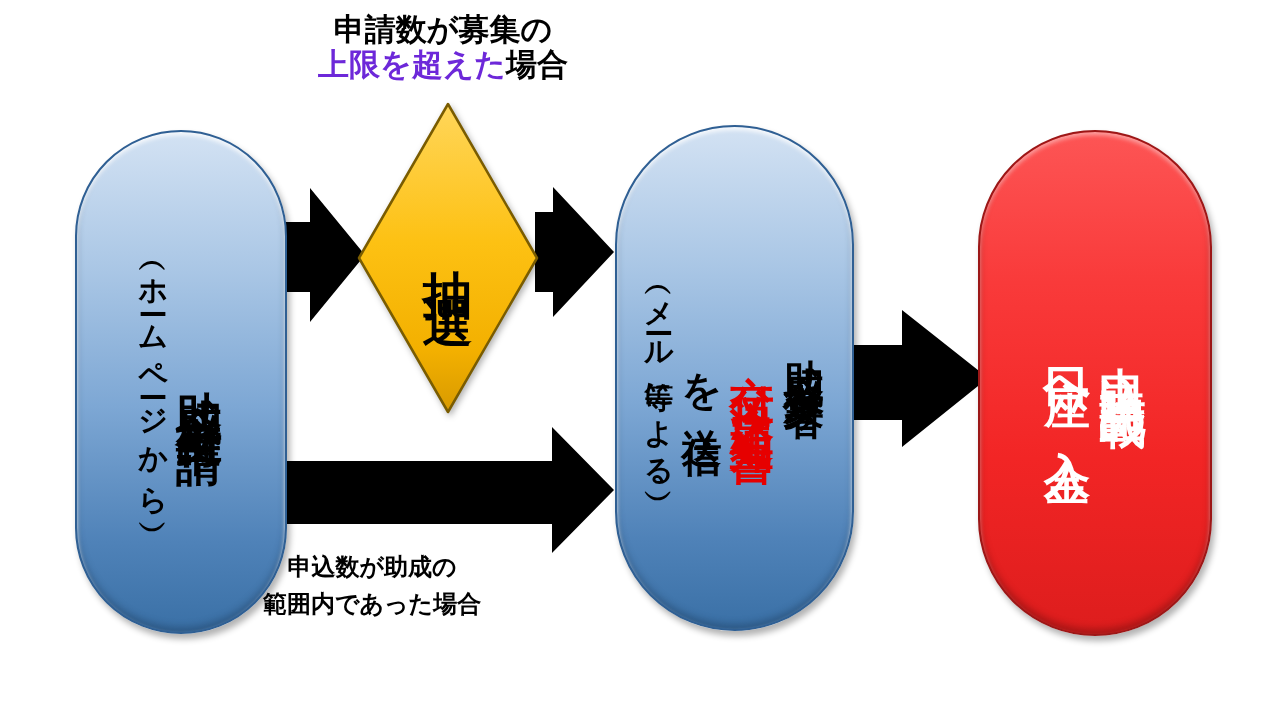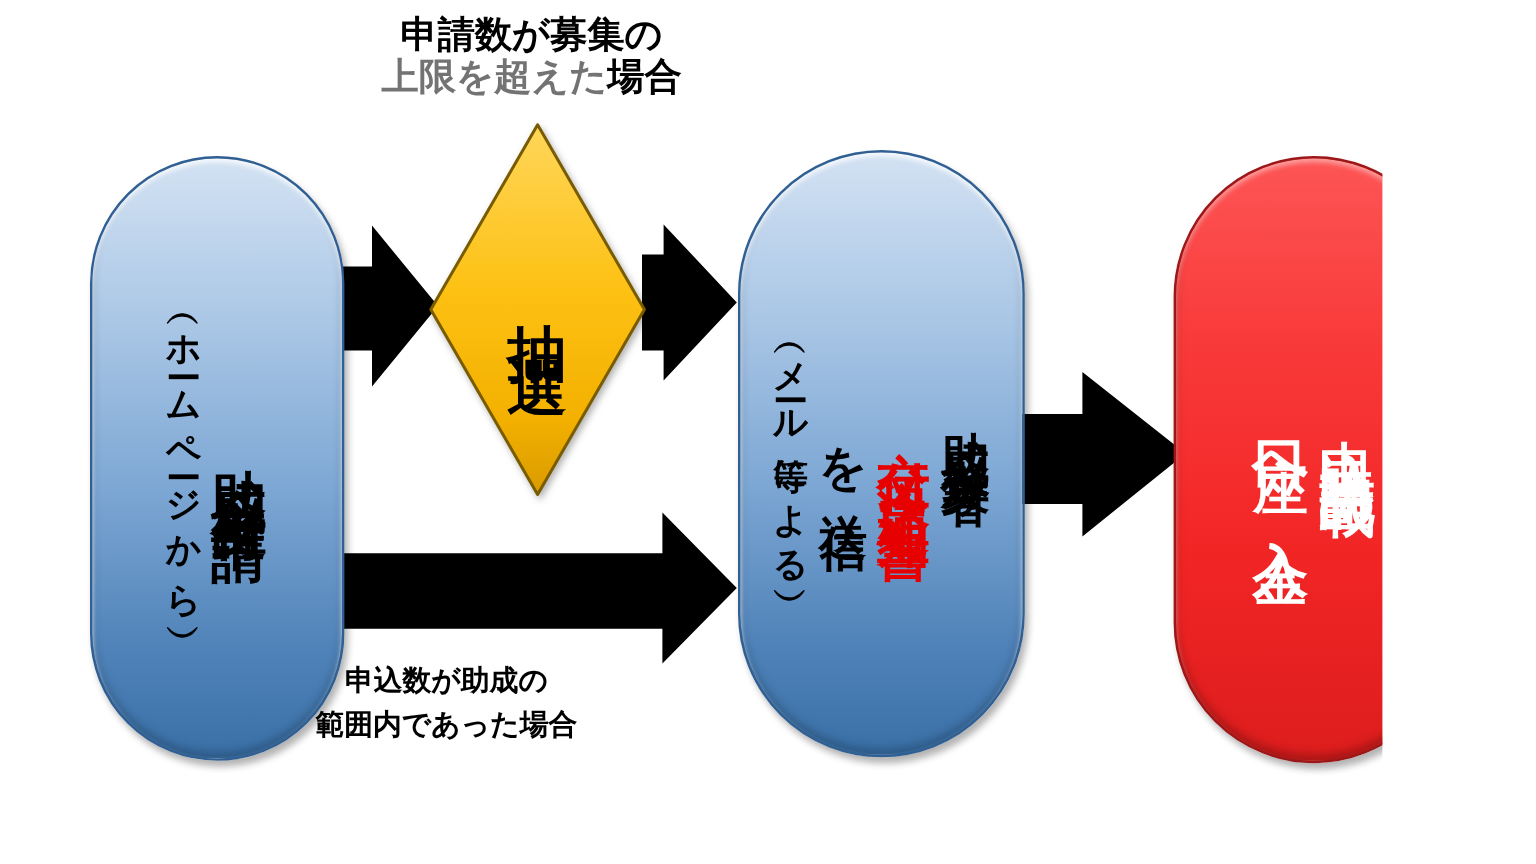--- a/index.html
+++ b/index.html
@@ -1,17 +1,17 @@
 <!DOCTYPE html>
 <html><head>
 <meta charset="utf-8">
 <style>
   html,body{margin:0;padding:0;background:#ffffff;}
   #canvas{
-    position:relative;width:1152px;height:720px;background:#ffffff;overflow:hidden;
+    position:relative;width:1280px;height:720px;background:#ffffff;overflow:hidden;
     font-family:"DejaVu Sans","Liberation Sans",sans-serif;
     font-weight:700;color:#000;
   }
   svg.layer{position:absolute;left:0;top:0;pointer-events:none;}
 
   
   .pill{position:absolute;border-radius:999px;}
   .pill-blue{
     border:2px solid #2f5f93;
     background:linear-gradient(180deg,#d3e2f3 0%,#a9c6e5 28%,#7da7d4 55%,#4f82b8 82%,#3a70a6 100%);
@@ -43,21 +43,21 @@
   .t-mid{font-size:40px;letter-spacing:8px;}
   .t-mid-red{font-size:44px;letter-spacing:11px;color:#e60000;}
   .t-mid-paren{font-size:29px;letter-spacing:4px;}
   .t-white{font-size:46px;letter-spacing:9px;color:#ffffff;}
   .t-diamond{font-size:50px;letter-spacing:28px;}
 
   
   .cond{position:absolute;text-align:center;}
   #cond-top{left:248px;top:12px;width:390px;font-size:31px;line-height:35px;}
   #cond-bottom{left:180px;top:549px;width:384px;font-size:24px;line-height:37px;}
-  .red-em{color:#737373;}
+  .red-em{color:#6d28d9;font-family:Liberation Serif, serif;}
 </style>
 </head>
 <body>
 
 <div id="canvas">
 
   <svg class="layer" width="1280" height="720" viewBox="0 0 1280 720">
     <polygon points="277,222 310,222 310,188 365,255 310,322 310,292 277,292" fill="#000000"></polygon>
     <polygon points="535,212 553,212 553,187 614,252 553,317 553,292 535,292" fill="#000000"></polygon>
     <polygon points="277,461 552,461 552,427 614,490 552,553 552,524 277,524" fill="#000000"></polygon>

